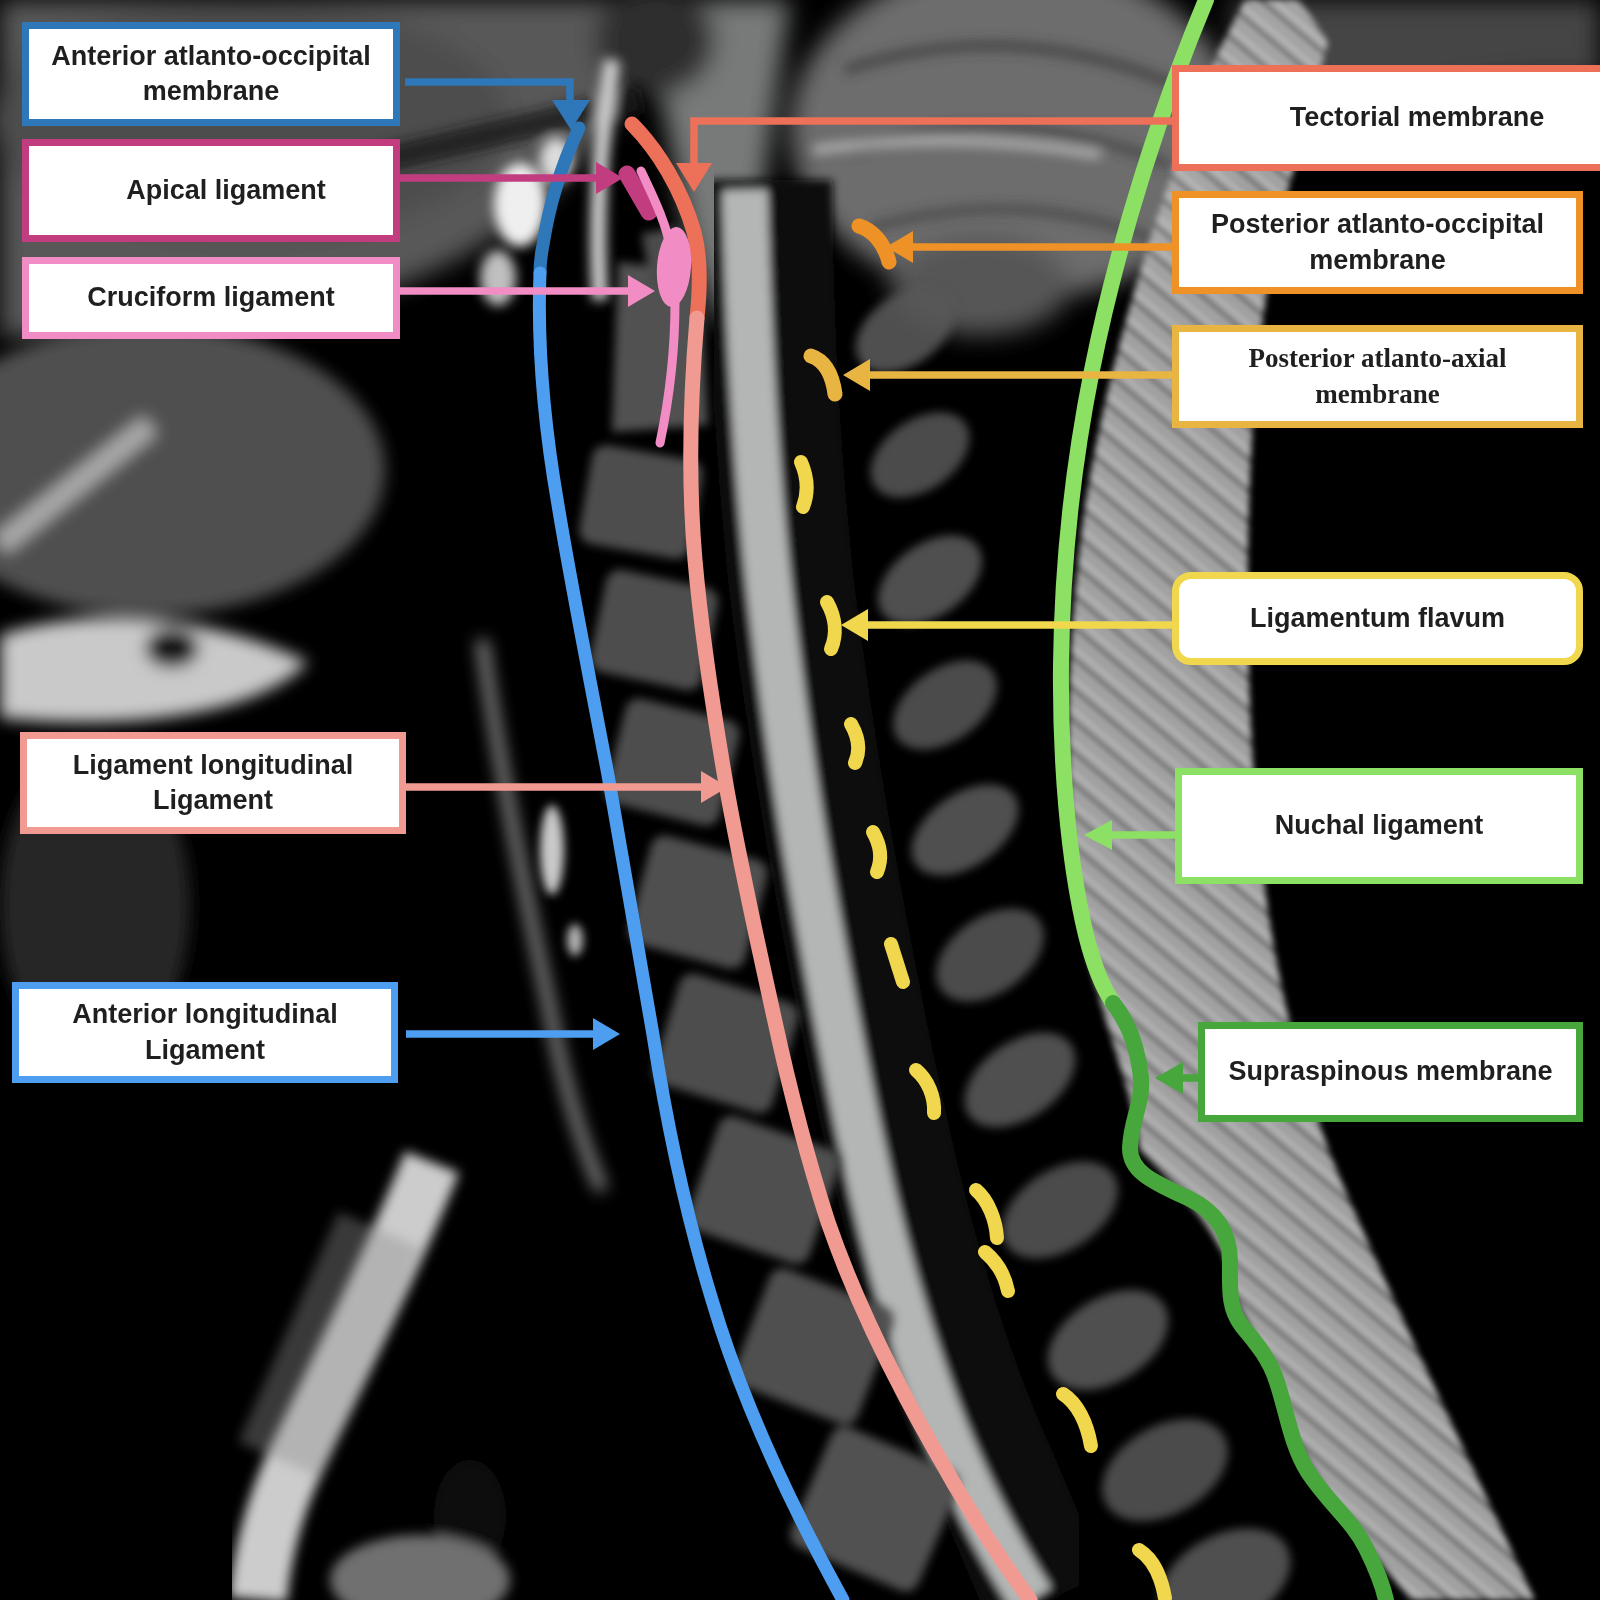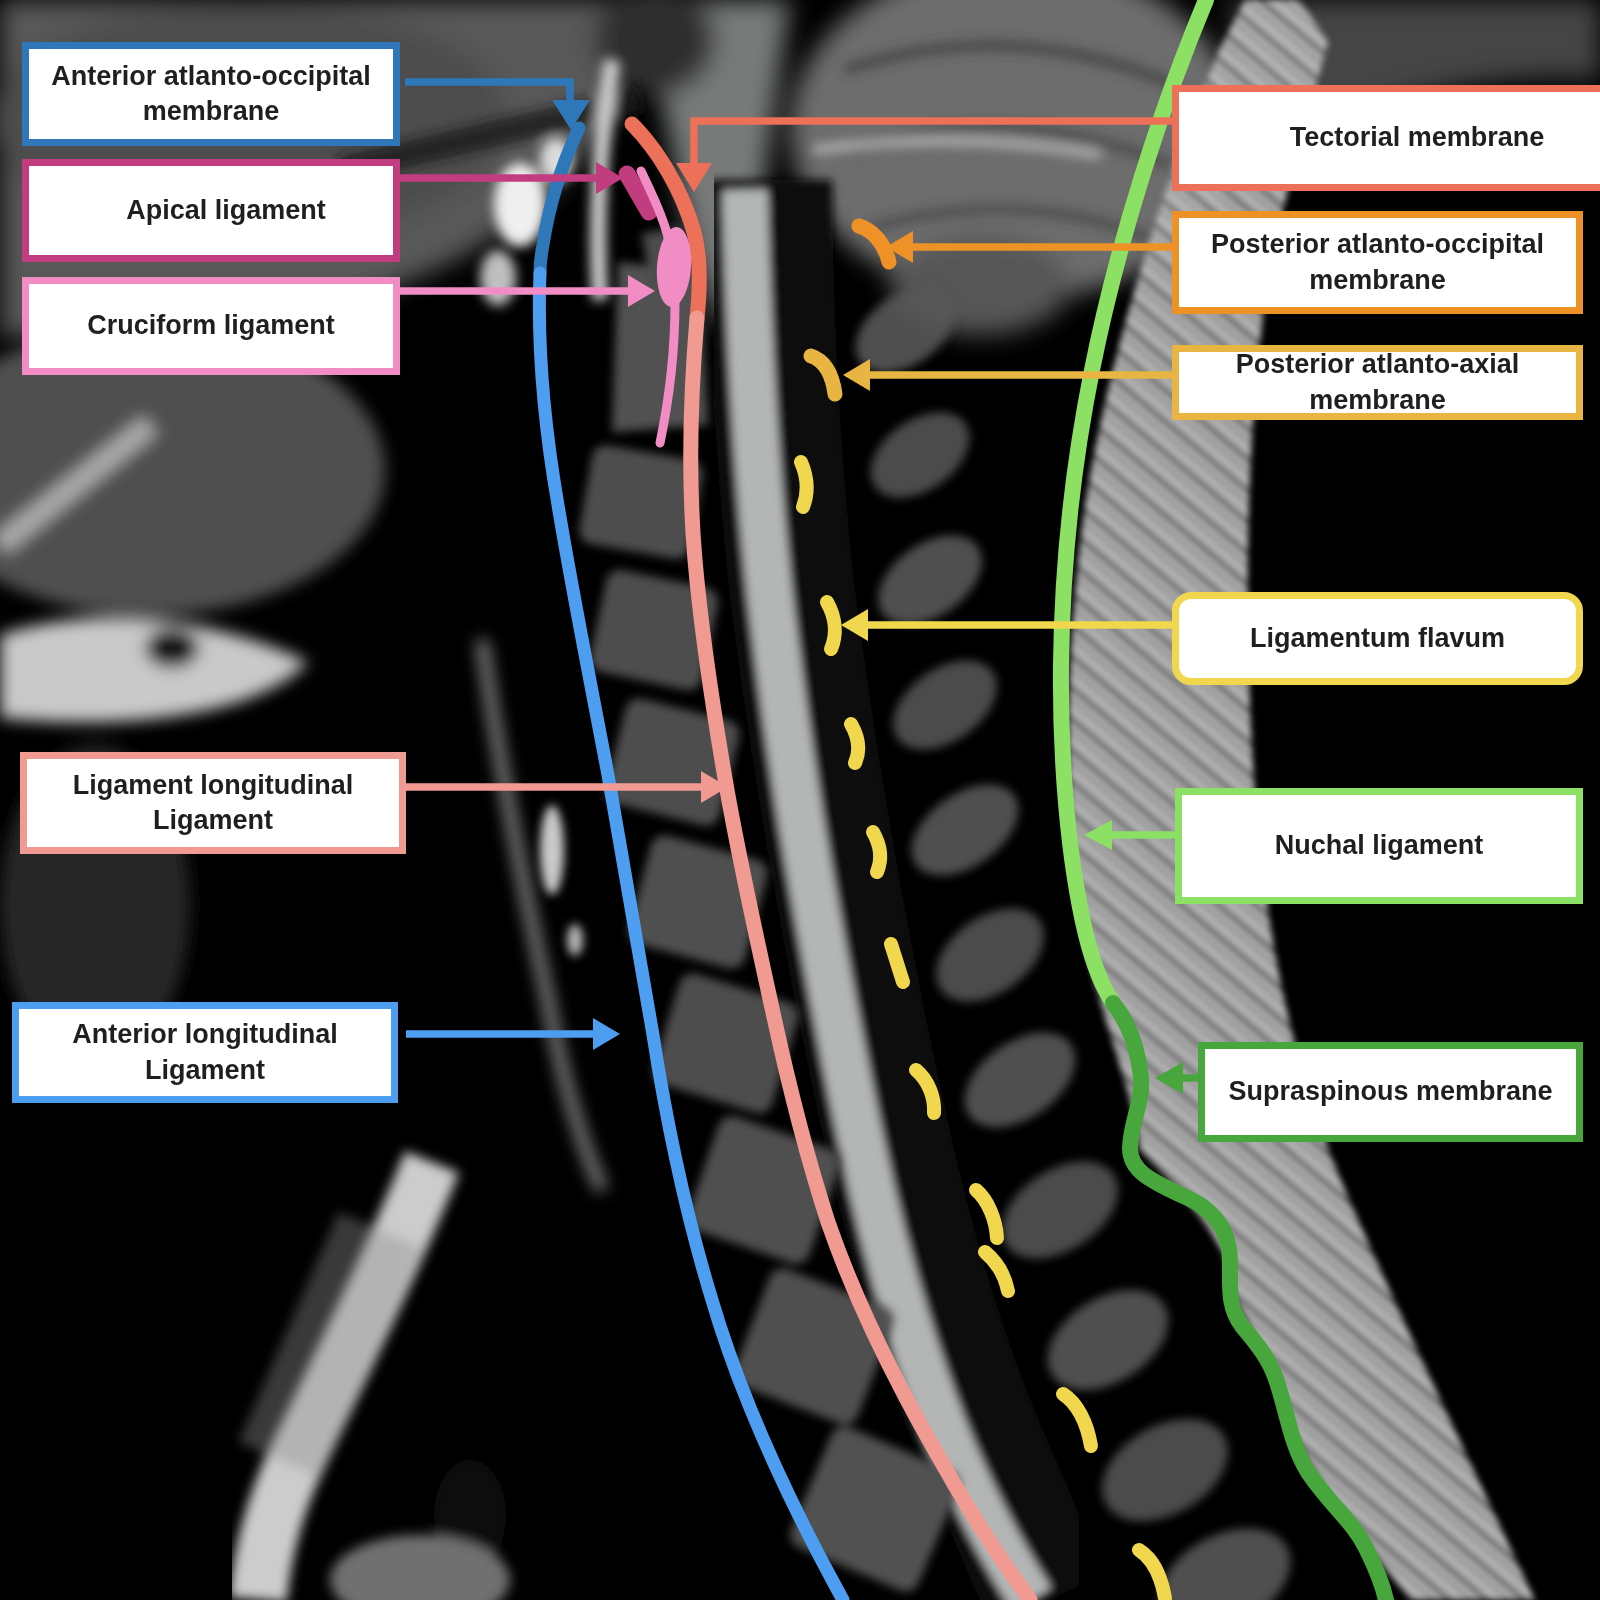--- a/index.html
+++ b/index.html
@@ -1,29 +1,29 @@
 <!DOCTYPE html>
 <html><head>
 <meta charset="utf-8">
 <style>
   html,body{margin:0;padding:0;background:#000;}
   #stage{position:relative;width:1600px;height:1600px;background:#000;overflow:hidden;
          font-family:"Liberation Sans",sans-serif;}
   #mri-annot{position:absolute;left:0;top:0;width:1600px;height:1600px;z-index:1;}
   .label{position:absolute;z-index:3;background:#fff;border:7px solid #888;box-sizing:border-box;
          display:flex;align-items:center;justify-content:center;text-align:center;
-         padding:4px 10px;color:#1f1f1f;font-weight:700;font-size:27px;line-height:1.3;margin-top:20px;}
+         padding:4px 10px;color:#1f1f1f;font-weight:700;font-size:27px;line-height:1.3;}
   .l1 {left:22px;  top:22px;   width:378px; height:104px;}
   .l2 {left:22px;  top:139px;  width:378px; height:103px;}
-  .l3 {left:22px;  top:257px;  width:378px; height:98px;}
+  .l3 {left:22px;  top:257px;  width:378px; height:82px;}
   .l4 {left:20px;  top:732px;  width:386px; height:102px;}
   .l5 {left:12px;  top:982px;  width:386px; height:101px;}
   .l6 {left:1172px;top:65px;   width:490px; height:106px;}
   .l7 {left:1172px;top:191px;  width:411px; height:103px;}
-  .l8 {left:1172px;top:325px;  width:411px; height:75px;}
+  .l8 {left:1172px;top:325px;  width:411px; height:103px;font-family:Liberation Serif, serif;}
   .l9 {left:1172px;top:572px;  width:411px; height:93px;border-radius:19px;}
   .l10{left:1175px;top:768px;  width:408px; height:116px;}
   .l11{left:1198px;top:1022px; width:385px; height:100px;}
 </style>
 </head>
 <body>
 
 <div id="stage">
 
 <svg id="mri-annot" viewBox="0 0 1600 1600" xmlns="http://www.w3.org/2000/svg">

